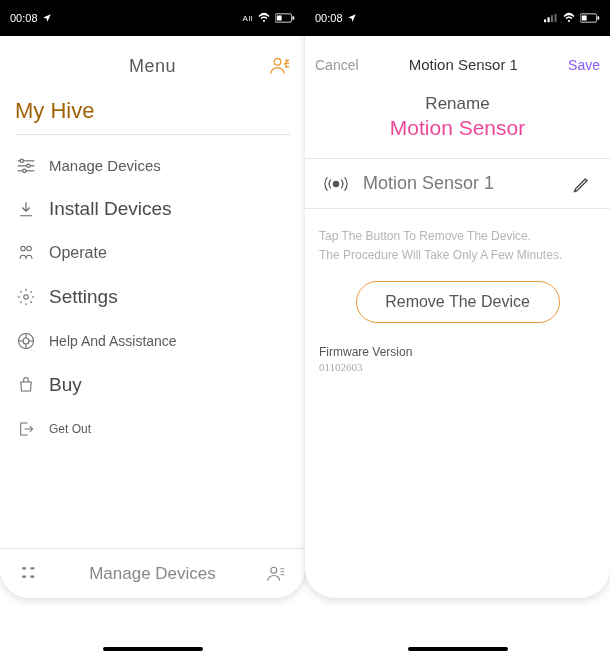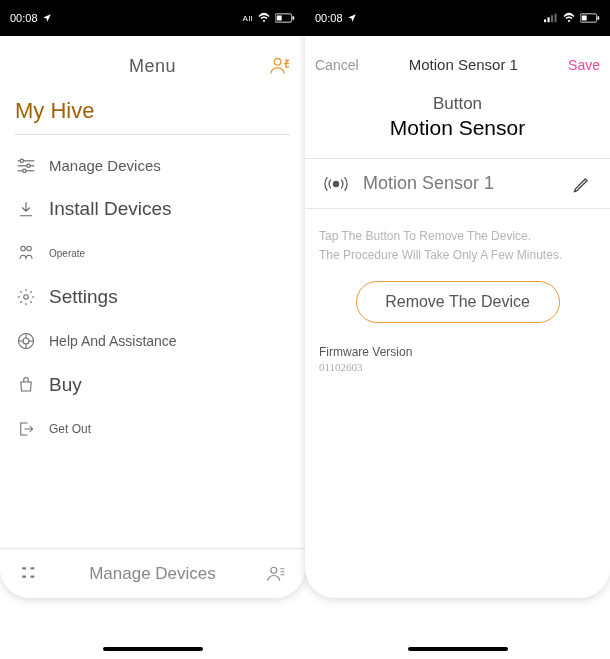--- a/index.html
+++ b/index.html
@@ -28,26 +28,26 @@
     .menu-item.large .label { font-size: 19px; color: #4a4a4a; }
     
     .bottom-bar { position: absolute; bottom: 0; left: 0; right: 0; height: 50px; display: flex; align-items: center; justify-content: center; border-top: 1px solid #e5e5e5; background: #fff; }
     .bottom-bar .bb-icon-left { position: absolute; left: 20px; }
     .bottom-bar .bb-icon-right { position: absolute; right: 20px; }
     .bottom-bar .bb-title { font-size: 17px; color: #888; }
     
     
     .header-r { display: flex; align-items: center; justify-content: space-between; padding: 12px 10px 5px; height: 50px; }
     .header-r .cancel { color: #999; font-size: 14px; }
-    .header-r .save { color: #ec4899; font-size: 14px; }
+    .header-r .save { color: #8b5cf6; font-size: 14px; }
     .header-r .title { font-size: 15px; color: #333; }
     
     .rename-block { text-align: center; padding: 8px 0 4px; }
     .rename-label { font-size: 17px; color: #555; }
-    .rename-sub { font-size: 21px; color: #000000; margin-top: 2px; font-family: Arial, sans-serif; }
+    .rename-sub { font-size: 21px; color: #ec4899; margin-top: 2px; font-family: Arial, sans-serif; }
     
     .input-row { display: flex; align-items: center; padding: 14px 18px; border-top: 1px solid #e5e5e5; border-bottom: 1px solid #e5e5e5; margin-top: 14px; }
     .input-row .sensor-icon { width: 26px; height: 18px; margin-right: 14px; }
     .input-row .field { flex: 1; font-size: 18px; color: #7a7a7a; }
     .input-row .edit-icon { width: 20px; height: 20px; }
     
     .hint { padding: 18px 14px 6px; font-size: 12px; color: #b5b5b5; line-height: 1.6; }
     
     .remove-btn { display: flex; align-items: center; justify-content: center; margin: 10px auto 0; width: 204px; height: 42px; border: 1px solid #e89b3c; border-radius: 21px; color: #555; font-size: 16px; }
     
@@ -131,21 +131,21 @@
         <span class="label">Install Devices</span>
       </div>
       <div class="menu-item">
         <span class="icon">
           <svg width="18" height="18" viewBox="0 0 24 24" fill="none" stroke="#6a6a6a" stroke-width="1.4">
               <circle cx="8" cy="6" r="3"></circle>
               <circle cx="16" cy="6" r="3"></circle>
               <path d="M4 20c0-3 2-5 4-5s4 2 4 5m0 0c0-3 2-5 4-5s4 2 4 5"></path>
             </svg>
         </span>
-        <span class="label" style="font-size:10px;">Operate</span>
+        <span class="label" style="font-size:16px;">Operate</span>
       </div>
       <div class="menu-item large">
         <span class="icon">
           <svg width="18" height="18" viewBox="0 0 24 24" fill="none" stroke="#6a6a6a" stroke-width="1.4">
               <circle cx="12" cy="12" r="3"></circle>
               <path d="M12 1v3m0 16v3M4.2 4.2l2.1 2.1m11.4 11.4l2.1 2.1M1 12h3m16 0h3M4.2 19.8l2.1-2.1m11.4-11.4l2.1-2.1"></path>
             </svg>
         </span>
         <span class="label">Settings</span>
       </div>
@@ -230,21 +230,21 @@
       </div>
     </div>
 
     <div class="header-r">
       <span class="cancel">Cancel</span>
       <span class="title">Motion Sensor 1</span>
       <span class="save">Save</span>
     </div>
 
     <div class="rename-block">
-      <div class="rename-label">Button</div>
+      <div class="rename-label">Rename</div>
       <div class="rename-sub">Motion Sensor</div>
     </div>
 
     <div class="input-row">
       <span class="sensor-icon">
         <svg width="26" height="18" viewBox="0 0 30 20" fill="none" stroke="#555" stroke-width="1.4">
             <circle cx="15" cy="10" r="3" fill="#555"></circle>
             <path d="M9 5a8 8 0 000 10M21 5a8 8 0 010 10M5 2a13 13 0 000 16M25 2a13 13 0 010 16"></path>
           </svg>
       </span>

